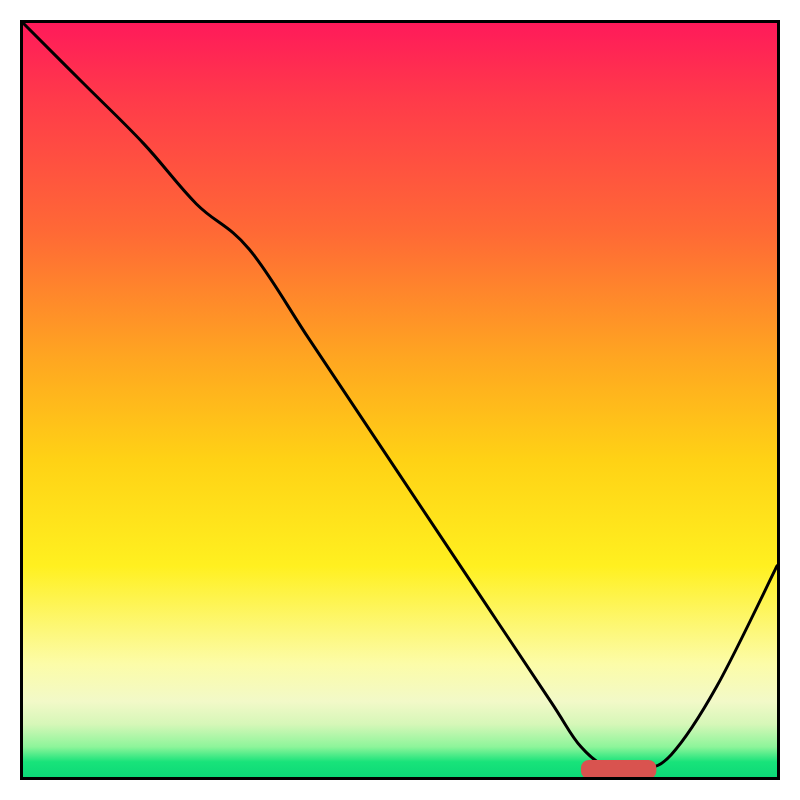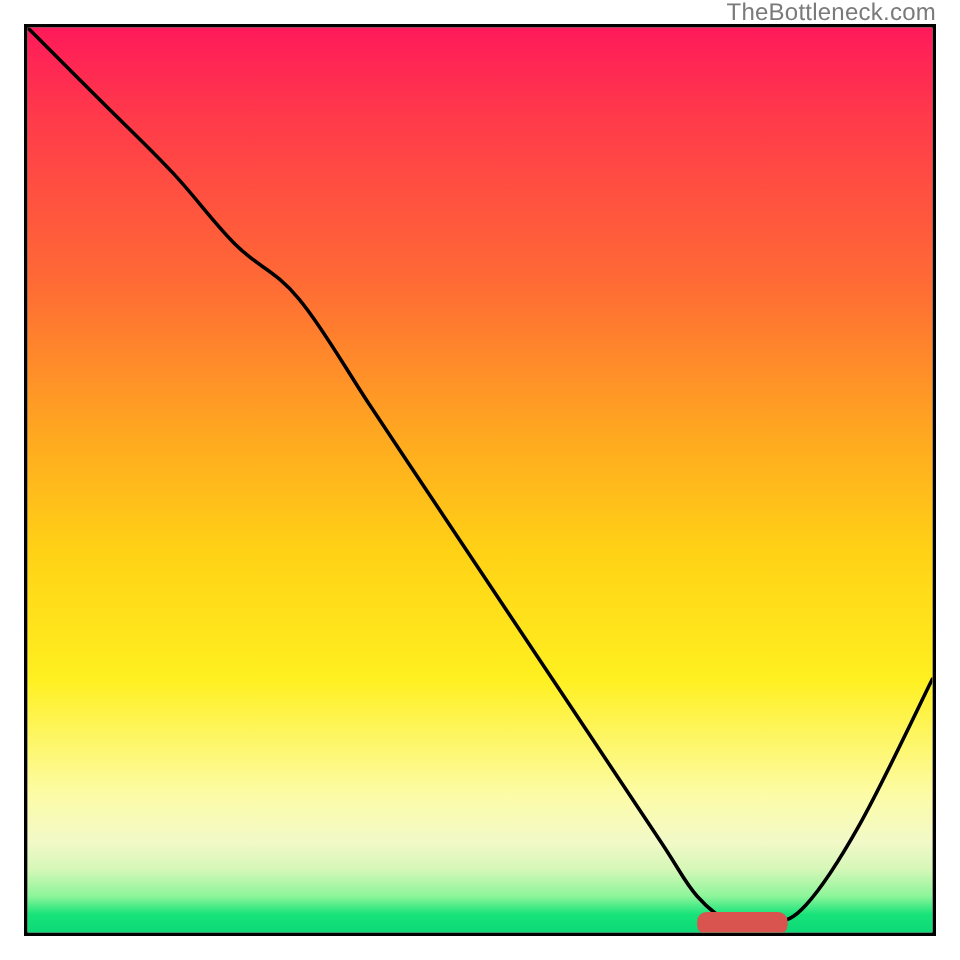--- a/index.html
+++ b/index.html
@@ -71,21 +71,20 @@
     color: #7a7a7a;
     font-weight: 500;
     letter-spacing: 0.2px;
   }
 </style>
 </head>
 <body>
 
 <div class="chart-frame">
 
-  <div class="watermark">TheBottleneck.com</div>
 
   <div class="plot-area">
     <div class="gradient-bg"></div>
 
     <svg class="curve-svg" viewBox="0 0 760 760" preserveAspectRatio="none">
       <path class="curve-path" d="M 0.0 0.0 C 10.9 10.9, 38.9 38.9, 60.8 60.8 C 82.7 82.7, 101.1 99.7, 121.6 121.6 C 142.1 143.5, 155.6 163.2, 174.8 182.4 C 194.0 201.6, 207.5 203.4, 228.0 228.0 C 248.5 252.6, 266.9 286.4, 288.8 319.2 C 310.7 352.0, 327.7 377.6, 349.6 410.4 C 371.5 443.2, 388.5 468.8, 410.4 501.6 C 432.3 534.4, 449.3 560.0, 471.2 592.8 C 493.1 625.6, 515.6 659.4, 532.0 684.0 C 548.4 708.6, 551.5 717.3, 562.4 729.6 C 573.3 741.9, 581.9 748.3, 592.8 752.4 C 603.7 756.5, 612.3 755.1, 623.2 752.4 C 634.1 749.7, 639.9 752.2, 653.6 737.2 C 667.3 722.2, 680.0 703.0, 699.2 668.8 C 718.4 634.6, 749.1 569.1, 760.0 547.2"></path>
       <rect class="marker" rx="8" ry="8" x="562.4" y="742.9" width="76.0" height="19.0"></rect>
     </svg>
   </div>
 

